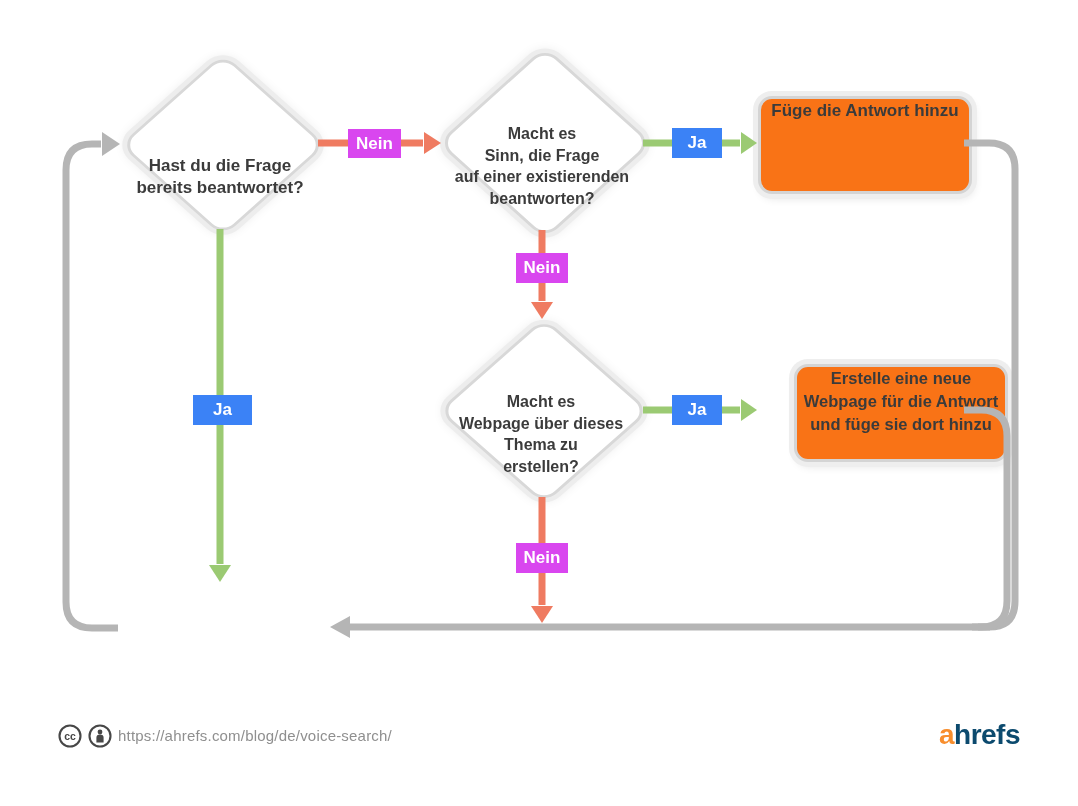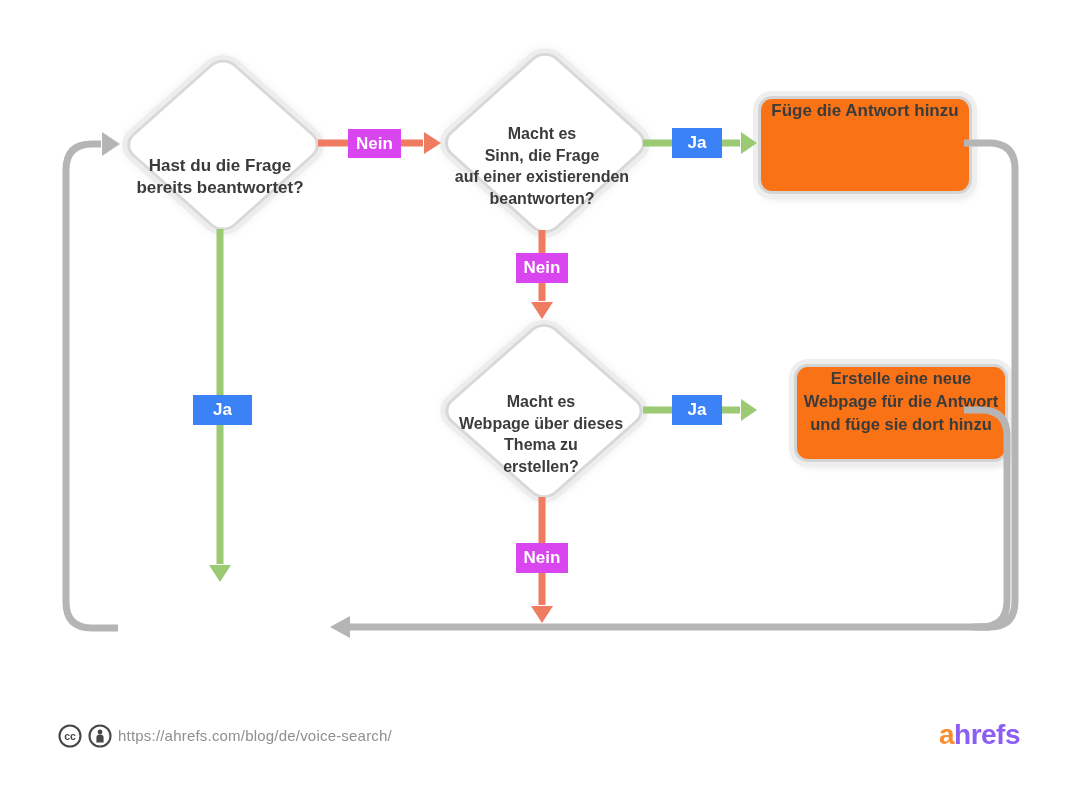--- a/index.html
+++ b/index.html
@@ -69,21 +69,21 @@
   .license{position:absolute;left:58px;top:723px;z-index:2;}
   .source-url{
     position:absolute;left:100px;top:727px;z-index:2;
     font-size:15px;color:#8f8f8f;letter-spacing:0.2px;margin-left:18px;
   }
   .logo{
     position:absolute;left:928px;top:719px;width:92px;z-index:2;
     text-align:right;font-size:28px;font-weight:800;letter-spacing:-0.5px;
   }
   .logo .a{color:#F88E2D;}
-  .logo .rest{color:#8b5cf6;}
+  .logo .rest{color:#0c4a6e;}
 </style>
 </head>
 <body>
 
 <div class="stage">
 
   <div class="diamond d1"></div>
   <div class="diamond d2"></div>
   <div class="diamond d3"></div>
 

